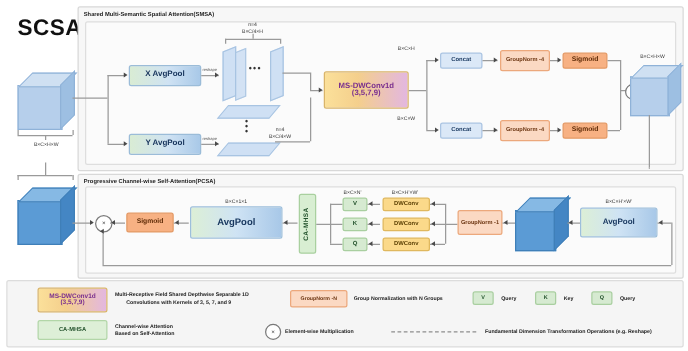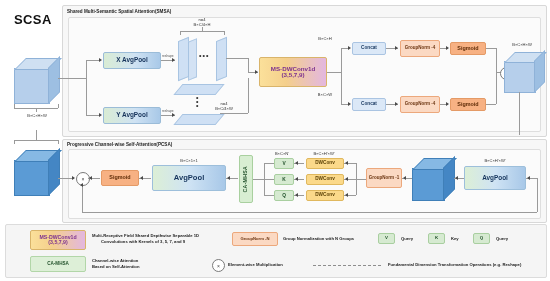--- a/index.html
+++ b/index.html
@@ -8,21 +8,21 @@
     font-family:"Liberation Sans", sans-serif;
     color:#1a1a1a;
     overflow:hidden;
   }
   #root{position:relative;width:550px;height:281px;background:#ffffff;}
 
   .panel{position:absolute;background:#f7f7f7;border:1px solid #d8d8d8;border-radius:2px;}
   .panel-title{position:absolute;font-size:4.6px;font-weight:bold;color:#222;letter-spacing:.02px;white-space:nowrap;}
   .inner{position:absolute;background:#fbfbfb;border:1px solid #dedede;border-radius:2px;}
 
-  .title{position:absolute;font-size:13px;font-weight:bold;letter-spacing:.4px;color:#111;}
+  .title{position:absolute;font-size:18px;font-weight:bold;letter-spacing:.4px;color:#111;}
 
   
   .node{position:absolute;display:flex;align-items:center;justify-content:center;
         text-align:center;border-radius:2px;font-weight:bold;box-sizing:border-box;
         line-height:1.05;}
   .n-green-blue{background:linear-gradient(90deg,#d9ecd4 0%,#cfe2f3 55%,#a9c9e8 100%);
                 border:1px solid #9bbcd8;font-size:6.4px;color:#15325a;}
   .n-ms{background:linear-gradient(90deg,#fbe09a 0%,#f4cf8c 40%,#e3b7e0 100%);
         border:1px solid #d9b46a;font-size:6.2px;color:#7a2f8f;}
   .n-orange{background:#f7b183;border:1px solid #e49a66;font-size:5.4px;color:#5d2a06;}

